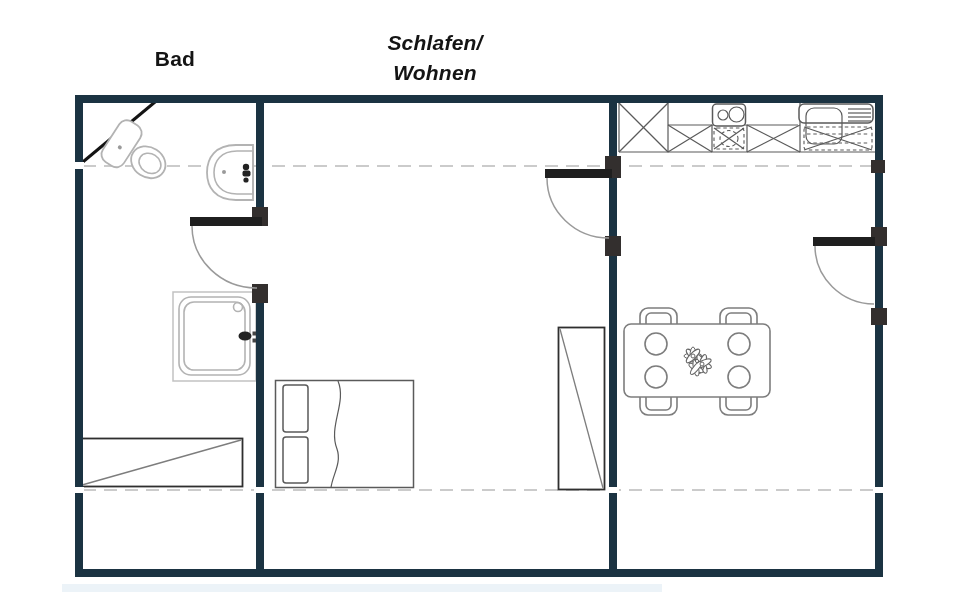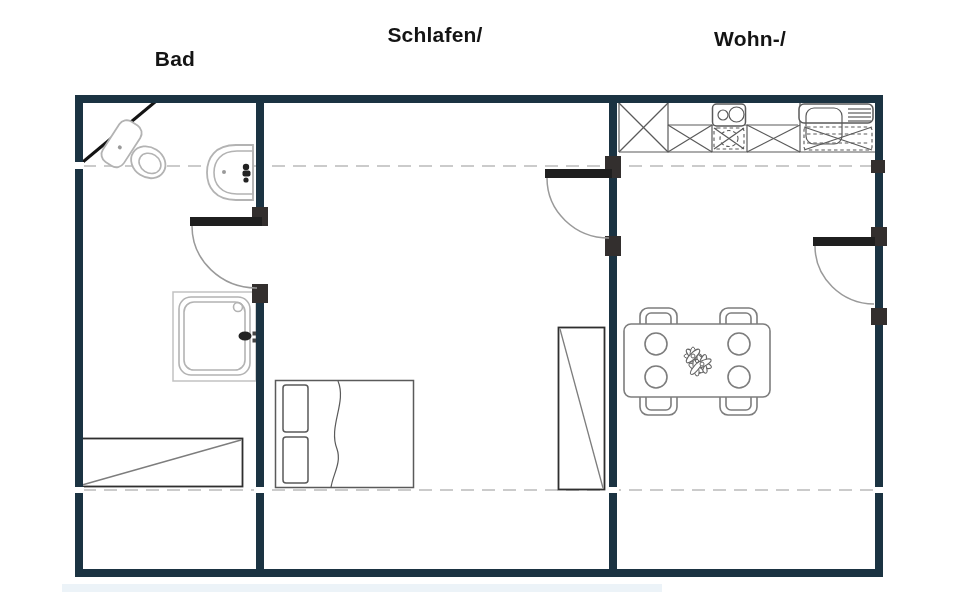--- a/index.html
+++ b/index.html
@@ -37,25 +37,25 @@
   .shadow{fill:var(--shadow-tint);opacity:.4;}
 </style>
 </head>
 <body>
 
 <div class="stage">
 
   <div class="room-label" style="left:110px;top:44px;width:130px;">
     <div>Bad</div>
   </div>
-  <div class="room-label" style="left:345px;top:20px;width:180px;">
+  <div class="room-label" style="left:345px;top:28px;width:180px;font-style:italic;">
     <div>Schlafen/</div>
+    <div>Wohnen</div>
   </div>
   <div class="room-label" style="left:655px;top:24px;width:190px;">
-    <div>Wohn-/</div>
   </div>
 
   <svg width="960" height="605" viewBox="0 0 960 605">
 
     <g>
       <line class="dash" x1="83" y1="166" x2="875" y2="166"></line>
       <line class="dash" x1="83" y1="490" x2="875" y2="490"></line>
     </g>
 
     <line class="slope" x1="161" y1="97" x2="78" y2="166"></line>

